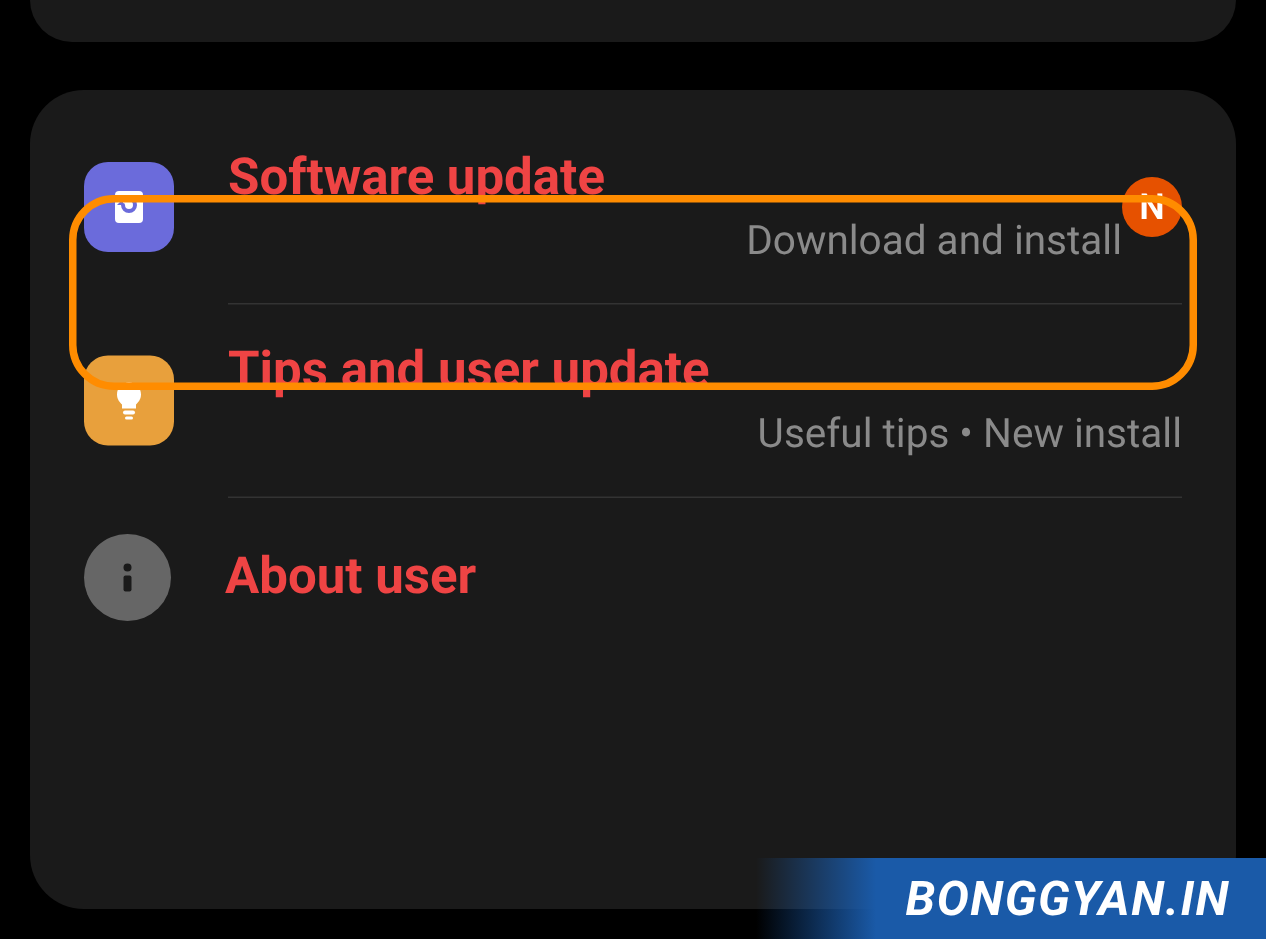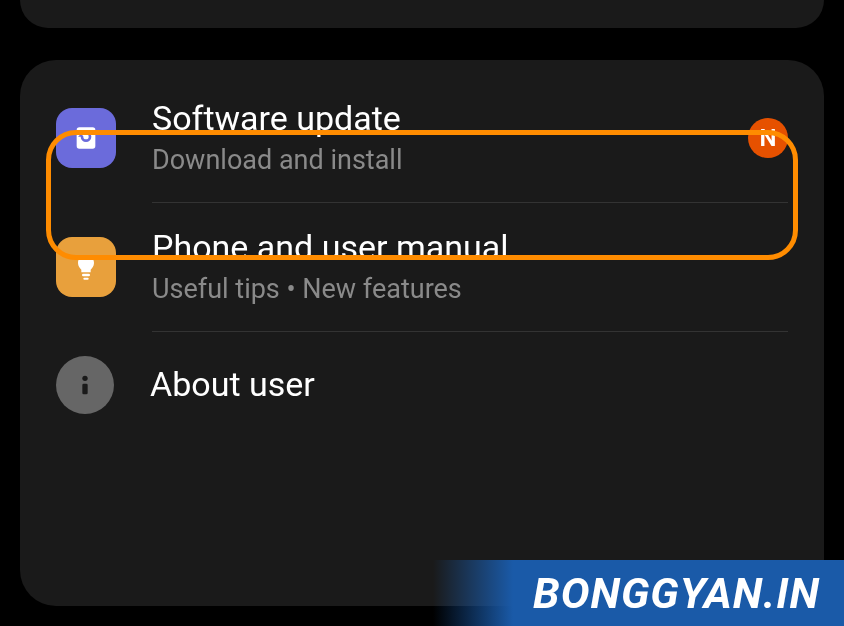--- a/index.html
+++ b/index.html
@@ -73,30 +73,31 @@
       width: 58px;
       height: 58px;
     }
     .item-text {
       flex: 1;
       display: flex;
       flex-direction: column;
       gap: 4px;
     }
     .item-title {
-      color: #ffffff;
+      color: #ef4444;
       font-size: 34px;
-      font-weight: 400;
+      font-weight: 700;
       line-height: 1.2;
     }
     .item-subtitle {
       color: #8a8a8a;
       font-size: 27px;
       font-weight: 400;
       line-height: 1.3;
+      text-align: right;
     }
     .badge {
       width: 40px;
       height: 40px;
       border-radius: 50%;
       background: #e65100;
       color: #ffffff;
       font-size: 24px;
       font-weight: 600;
       display: flex;
@@ -109,21 +110,21 @@
       background: #333333;
       margin-left: 132px;
       margin-right: 36px;
     }
     .watermark {
       position: absolute;
       bottom: 0;
       right: 0;
       background: linear-gradient(to right, transparent, #1a5aa8 80px);
       color: #ffffff;
-      font-size: 43px;
+      font-size: 32px;
       font-weight: 700;
       font-style: italic;
       padding: 8px 24px 8px 100px;
       letter-spacing: 1px;
       z-index: 20;
     }
     .svg-icon {
       width: 32px;
       height: 32px;
     }
@@ -156,22 +157,22 @@
 
   <div class="settings-item">
     <div class="icon-wrapper icon-orange">
       <svg class="svg-icon" viewBox="0 0 24 24" fill="#ffffff">
         <path d="M12 3 C8.5 3 6 5.5 6 9 C6 11.5 7.5 13 8.5 14 L8.5 16 L15.5 16 L15.5 14 C16.5 13 18 11.5 18 9 C18 5.5 15.5 3 12 3 Z"></path>
         <rect x="9" y="17" width="6" height="2" rx="1"></rect>
         <rect x="10" y="20" width="4" height="1.5" rx="0.75"></rect>
       </svg>
     </div>
     <div class="item-text">
-      <div class="item-title">Phone and user manual</div>
-      <div class="item-subtitle">Useful tips  •  New features</div>
+      <div class="item-title">Tips and user update</div>
+      <div class="item-subtitle">Useful tips  •  New install</div>
     </div>
   </div>
 
   <div class="divider"></div>
 
   <div class="settings-item">
     <div class="icon-wrapper icon-gray-round">
       <svg class="svg-icon" viewBox="0 0 24 24" fill="#1a1a1a">
         <circle cx="12" cy="7" r="2"></circle>
         <rect x="10" y="11" width="4" height="8" rx="1"></rect>

